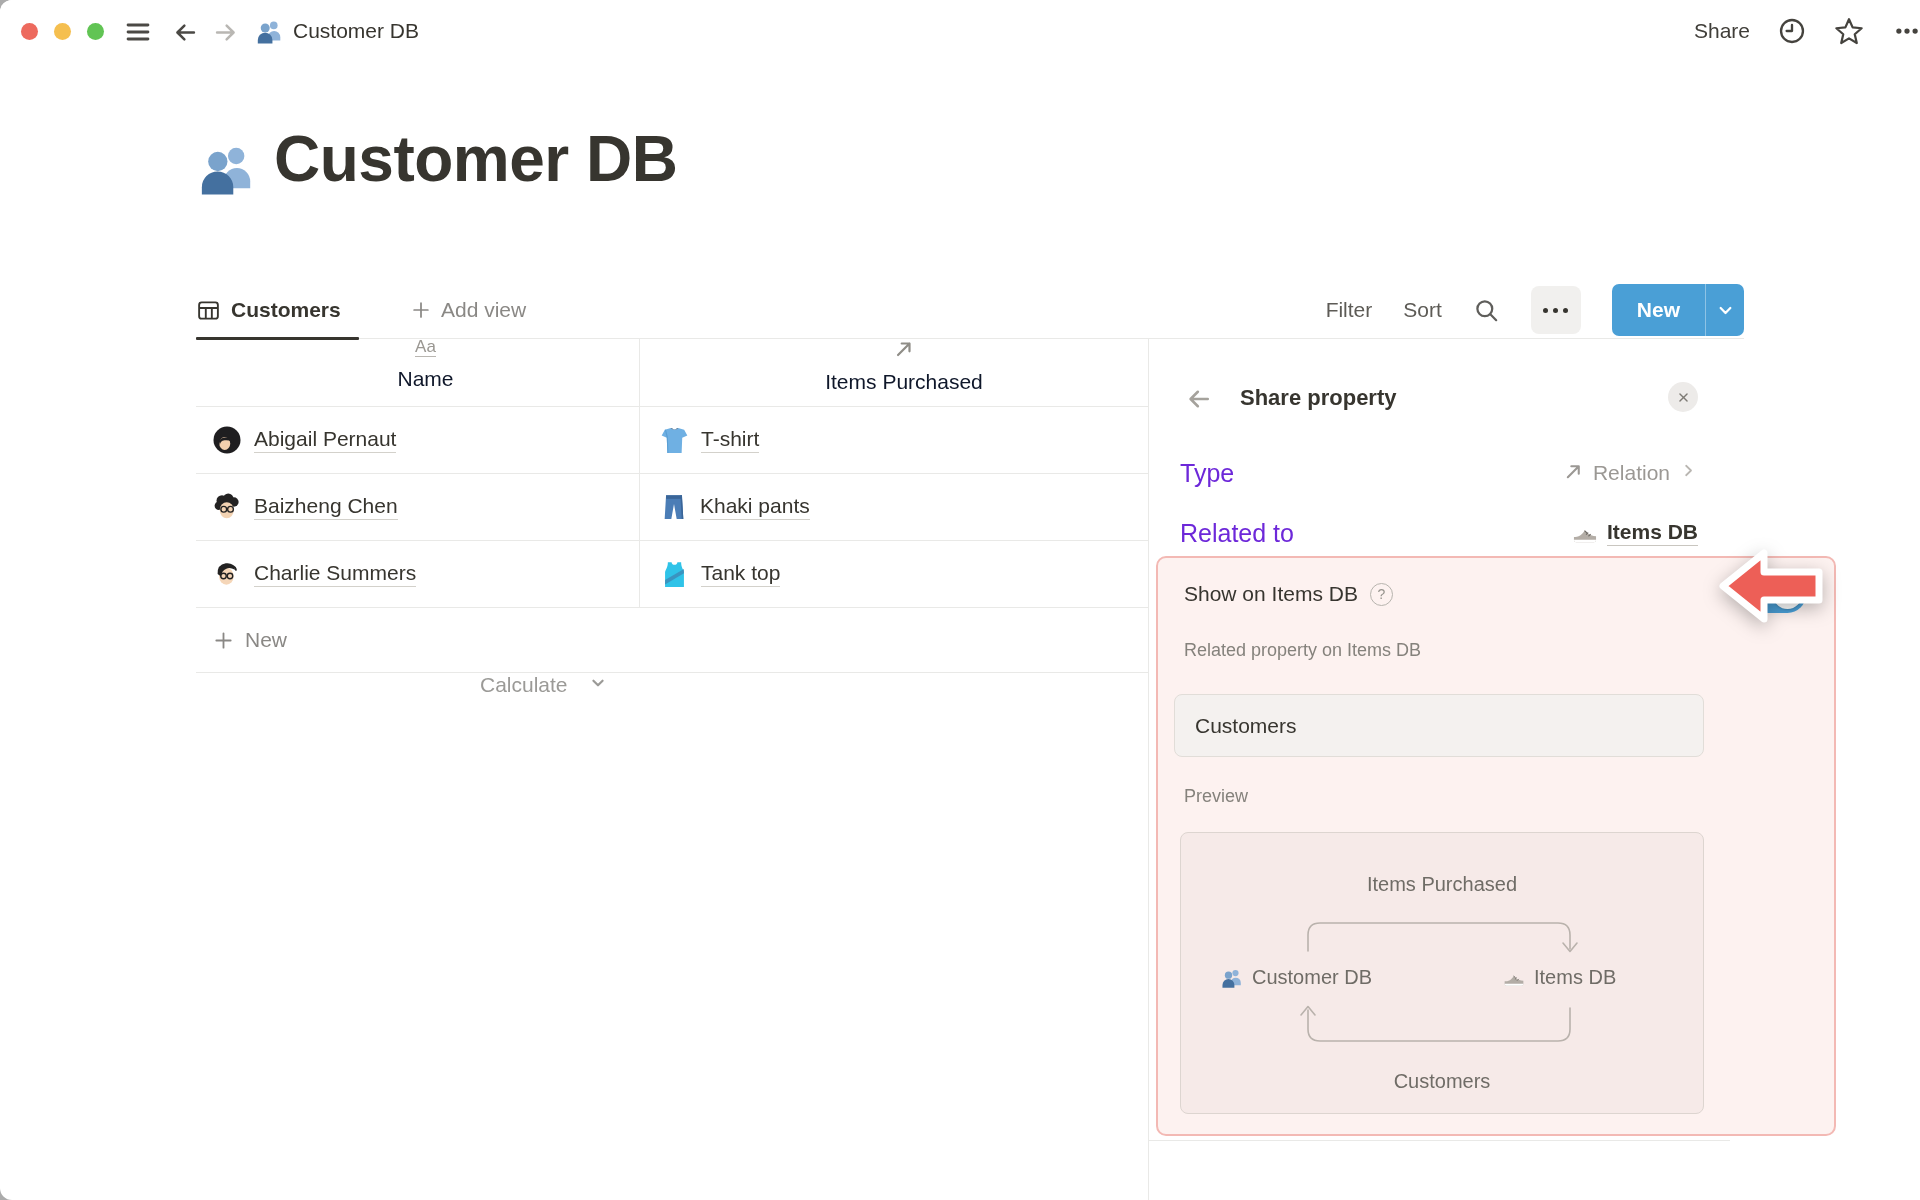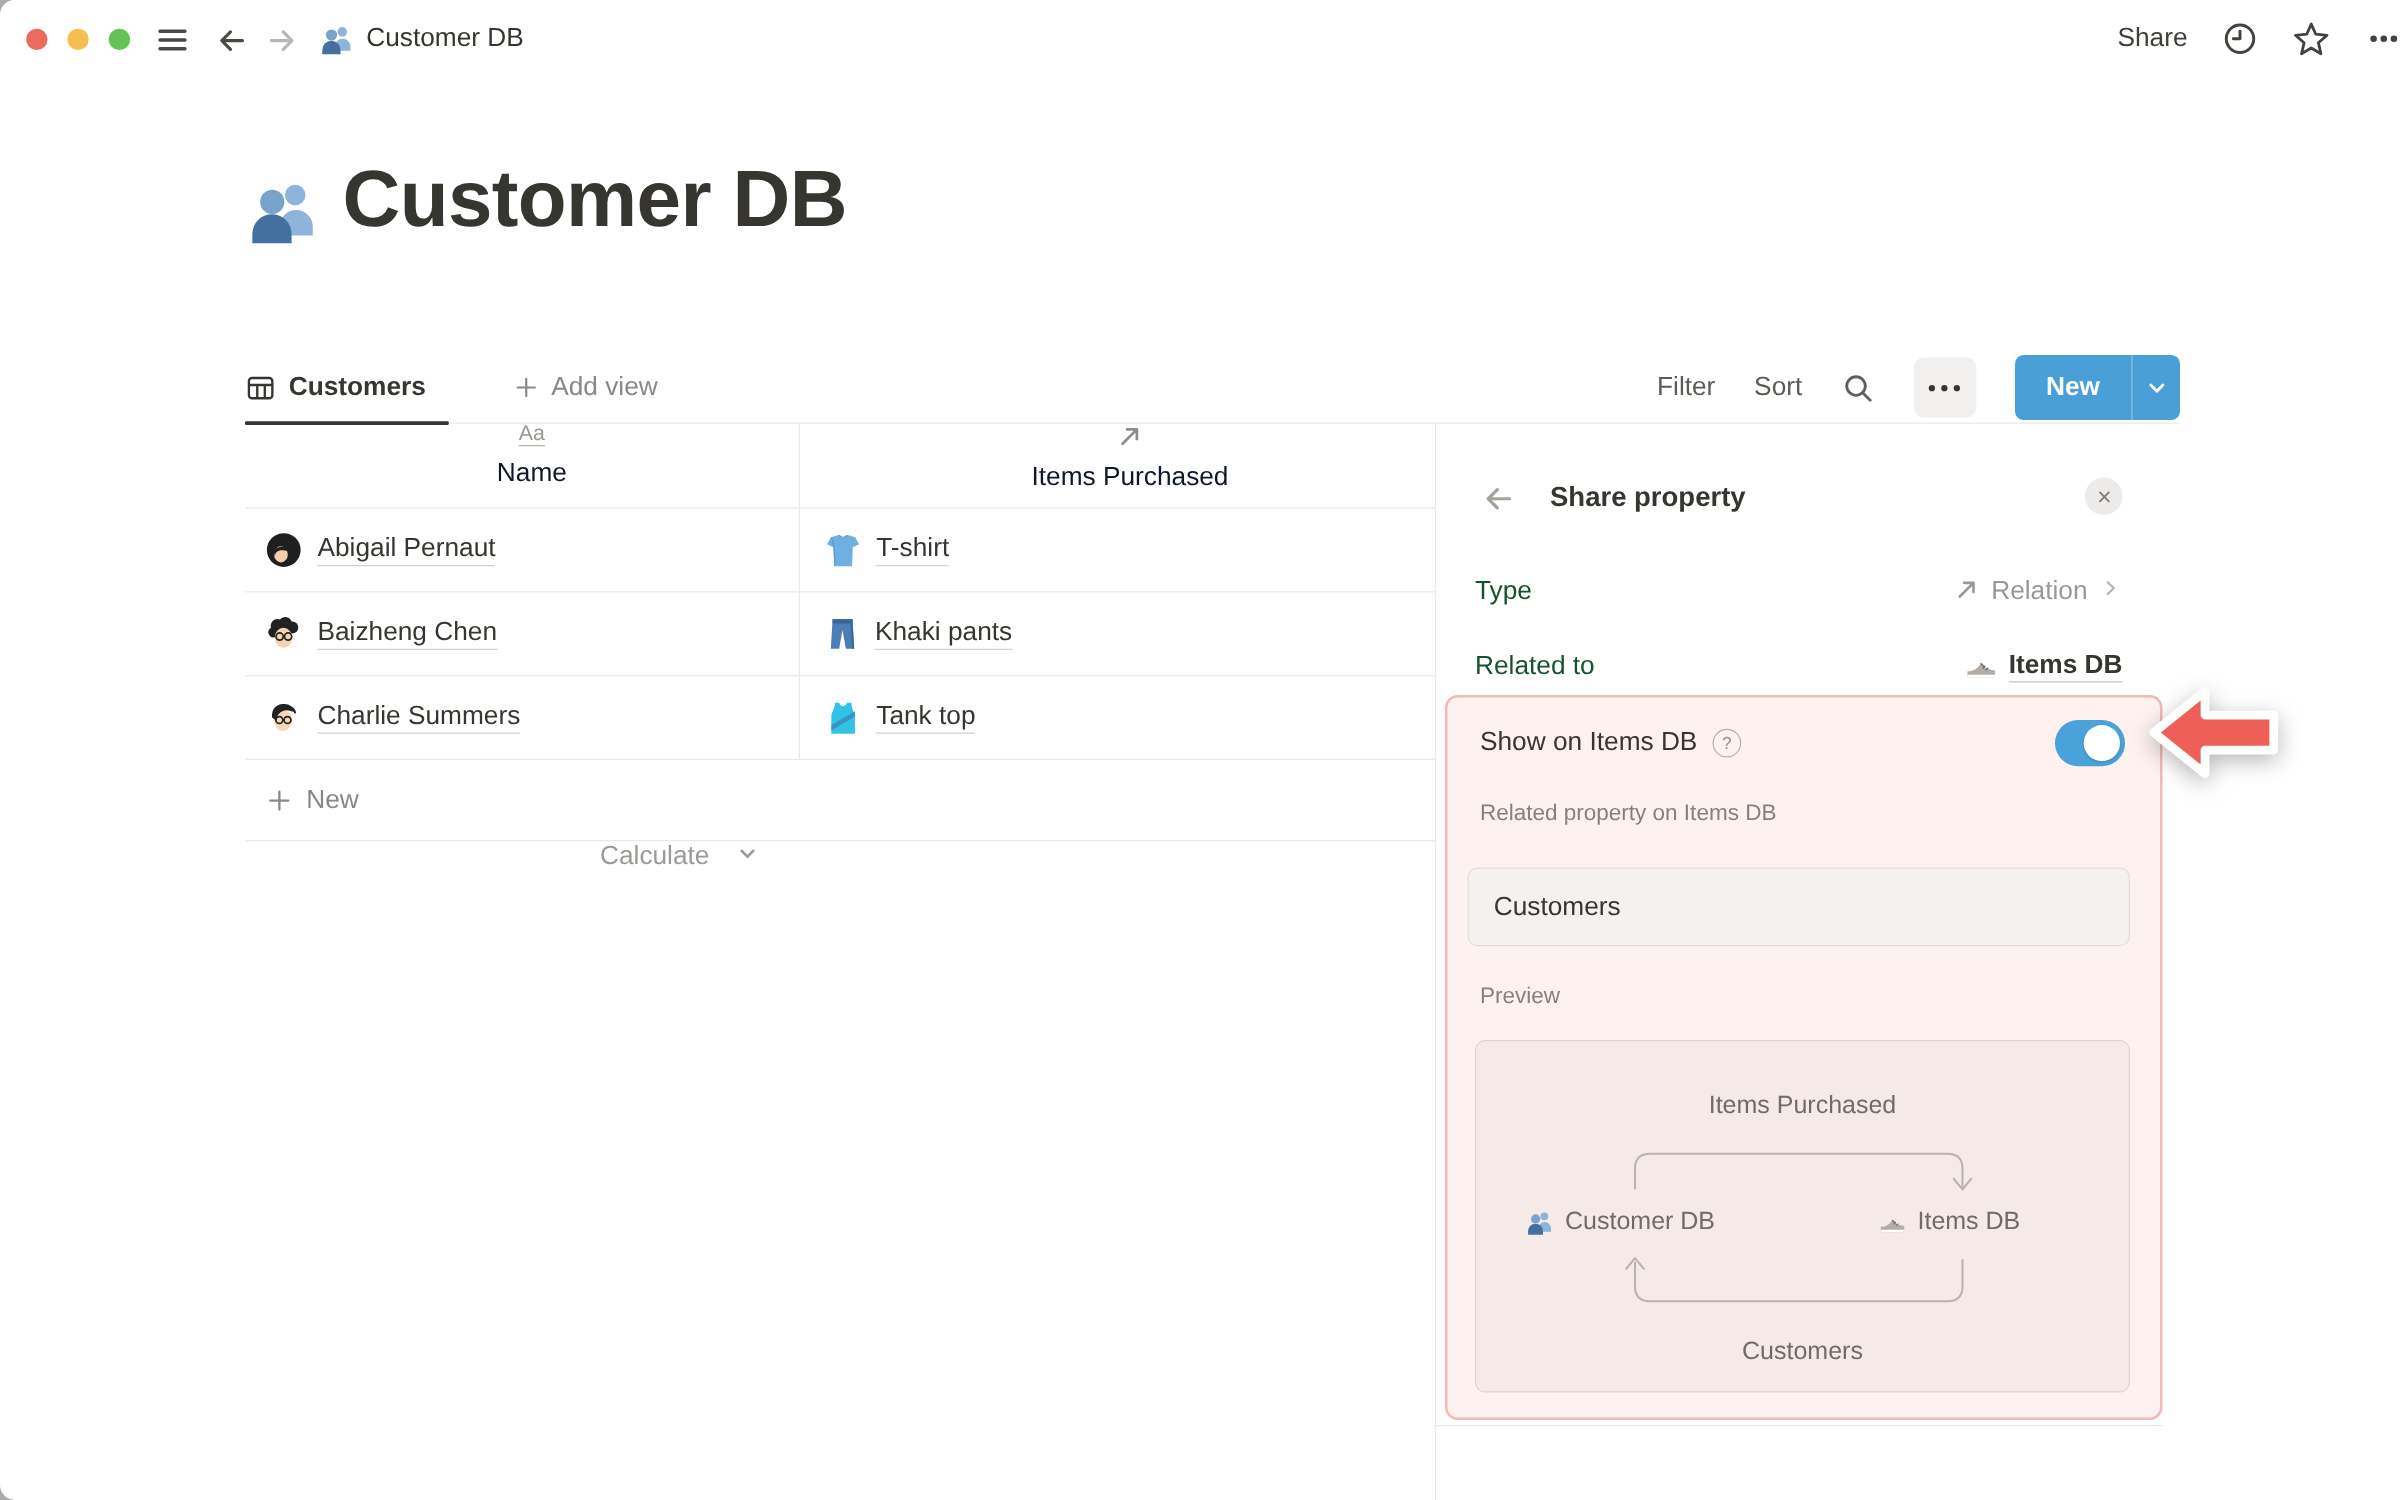--- a/index.html
+++ b/index.html
@@ -52,26 +52,26 @@
   .newrow .lbl{font-size:21px;color:#8a8885;}
   .calcrow{height:58px;display:flex;align-items:flex-start;gap:20px;padding-left:284px;cursor:pointer;}
   .calcrow .lbl{font-size:21px;color:#9b9a97;}
 
   
   .panel-sep{position:absolute;left:1148px;top:338px;width:1px;height:862px;background:#e9e9e7;}
   .p-back{position:absolute;left:1184px;top:384px;width:30px;height:30px;display:flex;align-items:center;justify-content:center;cursor:pointer;}
   .p-title{position:absolute;left:1240px;top:385px;font-size:22px;font-weight:700;color:#37352f;}
   .p-close{position:absolute;left:1668px;top:382px;width:30px;height:30px;border-radius:50%;background:#edebe9;display:flex;align-items:center;justify-content:center;cursor:pointer;}
   .prow{position:absolute;left:1180px;width:518px;height:34px;display:flex;justify-content:space-between;align-items:center;cursor:pointer;}
-  .prow .plbl{font-size:21px;color:#14532d;}
+  .prow .plbl{font-size:25px;color:#6d28d9;}
   .pval{display:flex;gap:9px;}
   .pval .gv{font-size:21px;color:#9b9894;}
   .pval .bv{font-size:21px;font-weight:700;color:#37352f;border-bottom:1.5px solid #c9c6c0;padding-bottom:1px;}
 
-  .pink{position:absolute;left:1156px;top:556px;width:574px;height:580px;box-sizing:border-box;border:2px solid #f3b9b4;border-radius:10px;background:#fdf2f0;}
+  .pink{position:absolute;left:1156px;top:556px;width:680px;height:580px;box-sizing:border-box;border:2px solid #f3b9b4;border-radius:10px;background:#fdf2f0;}
   .tg-row{position:absolute;left:26px;right:28px;top:16px;height:40px;display:flex;justify-content:space-between;align-items:center;}
   .tg-left{display:flex;align-items:center;gap:12px;}
   .tg-left .lbl{font-size:21px;color:#37352f;}
   .help{width:21px;height:21px;border:1.5px solid #b7b4ae;border-radius:50%;font-size:14px;color:#96938d;display:flex;align-items:center;justify-content:center;cursor:pointer;}
   .toggle{position:relative;width:56px;height:37px;border-radius:19px;background:#4ba1d9;cursor:pointer;}
   .toggle .knob{position:absolute;right:4px;top:4px;width:29px;height:29px;border-radius:50%;background:#fff;box-shadow:0 1px 2px rgba(0,0,0,0.15);}
   .sm-lbl{position:absolute;left:26px;font-size:18px;color:#85827c;}
   .p-input{position:absolute;left:16px;top:136px;width:530px;height:63px;box-sizing:border-box;border:1px solid #e1ddd8;border-radius:8px;background:#f4f1ef;font-family:"Liberation Sans",sans-serif;font-size:21px;color:#37352f;padding:0 20px;outline:none;}
   .pbox{position:absolute;left:22px;top:274px;width:524px;height:282px;box-sizing:border-box;border:1px solid #ddd5d0;border-radius:8px;background:#f6eae8;}
   .pv-txt{position:absolute;width:100%;text-align:center;font-size:20px;color:#6f6c66;}

